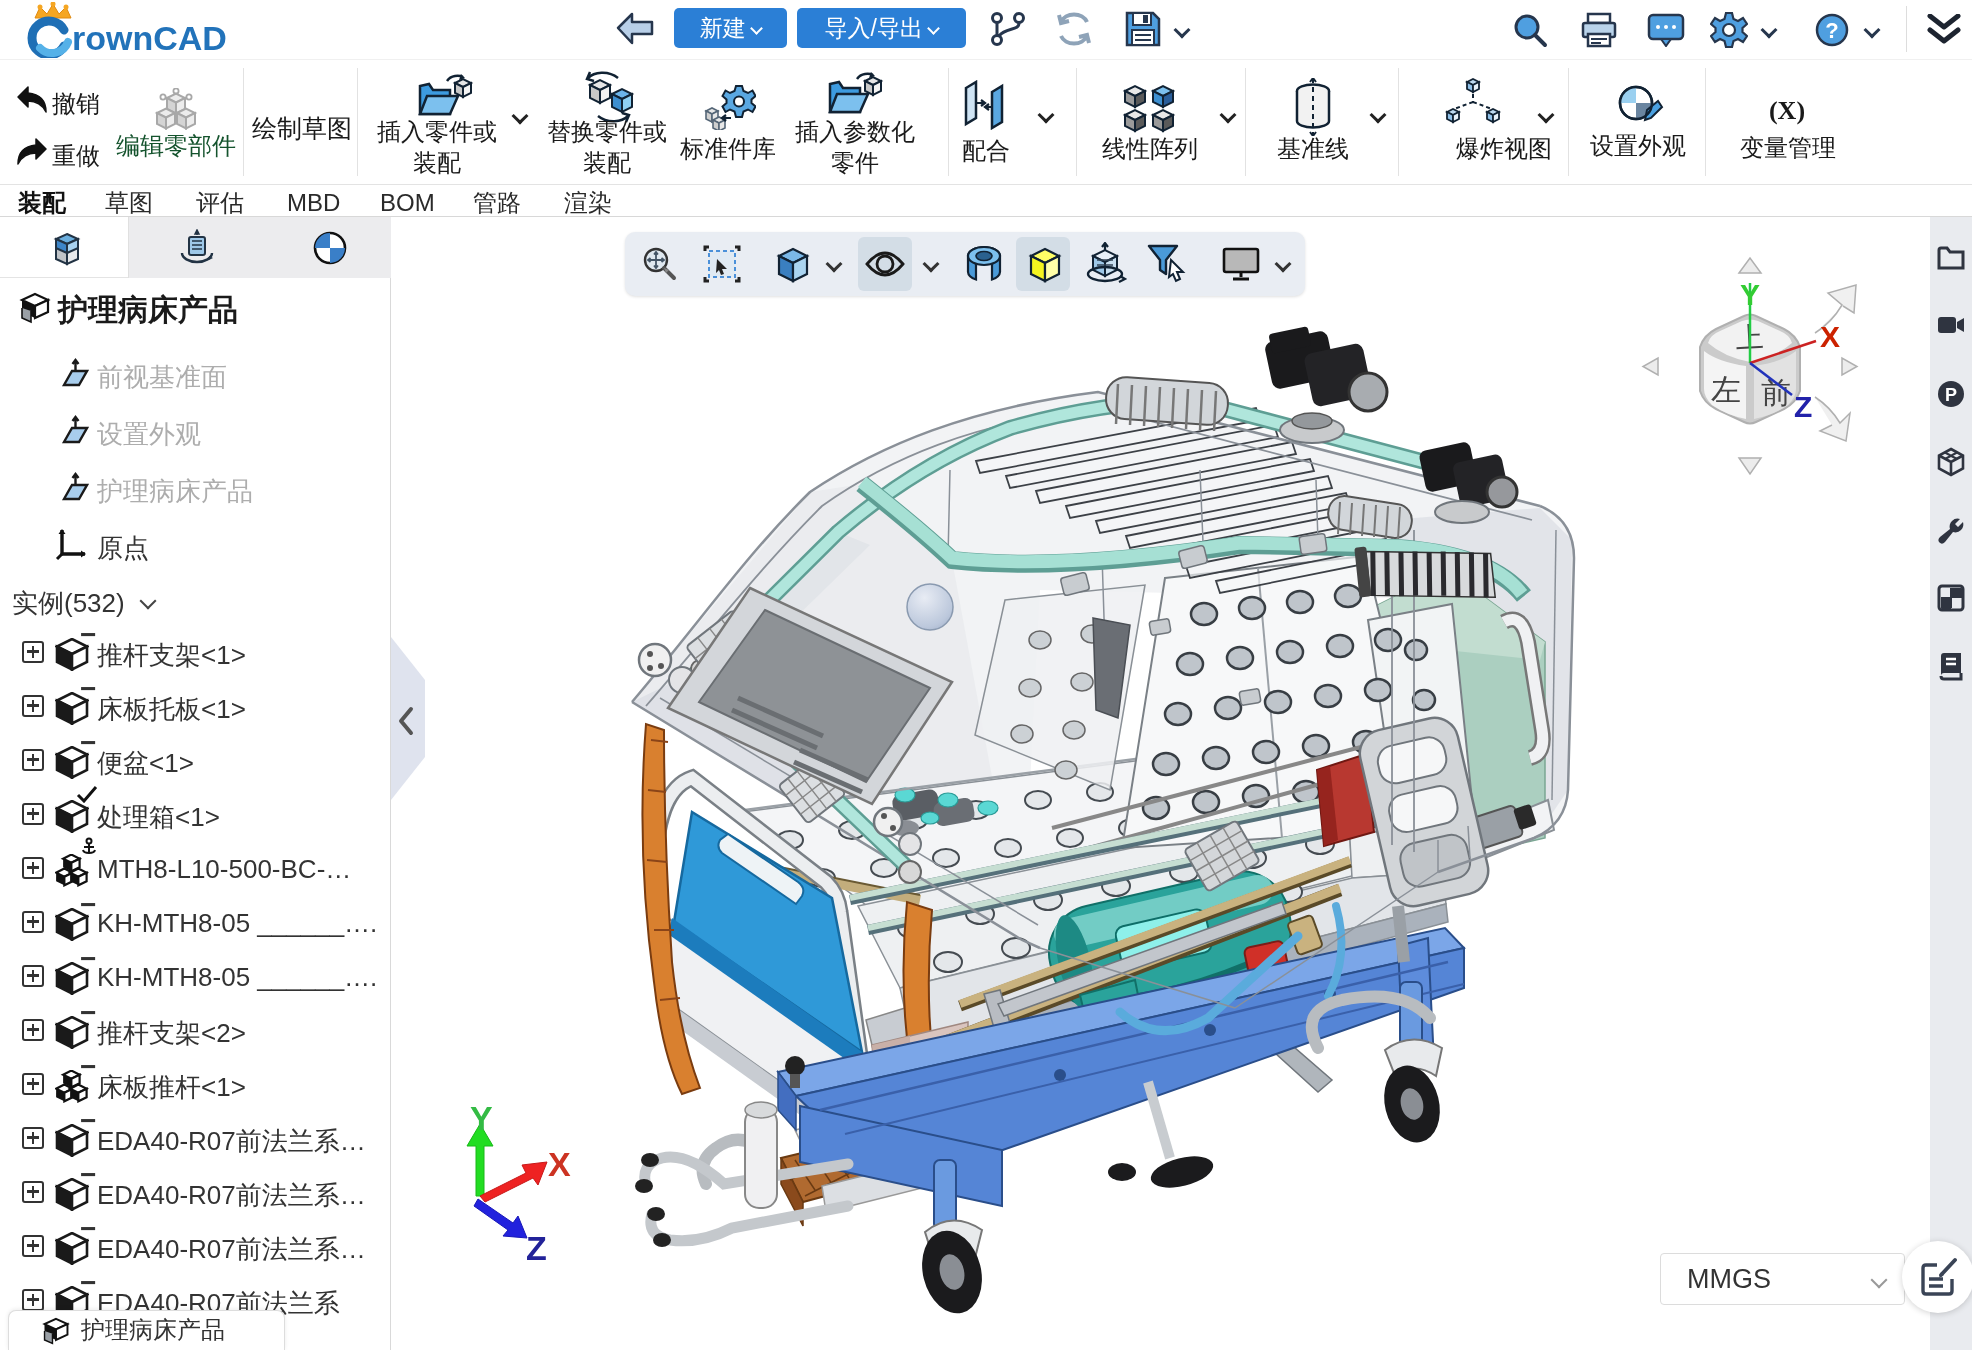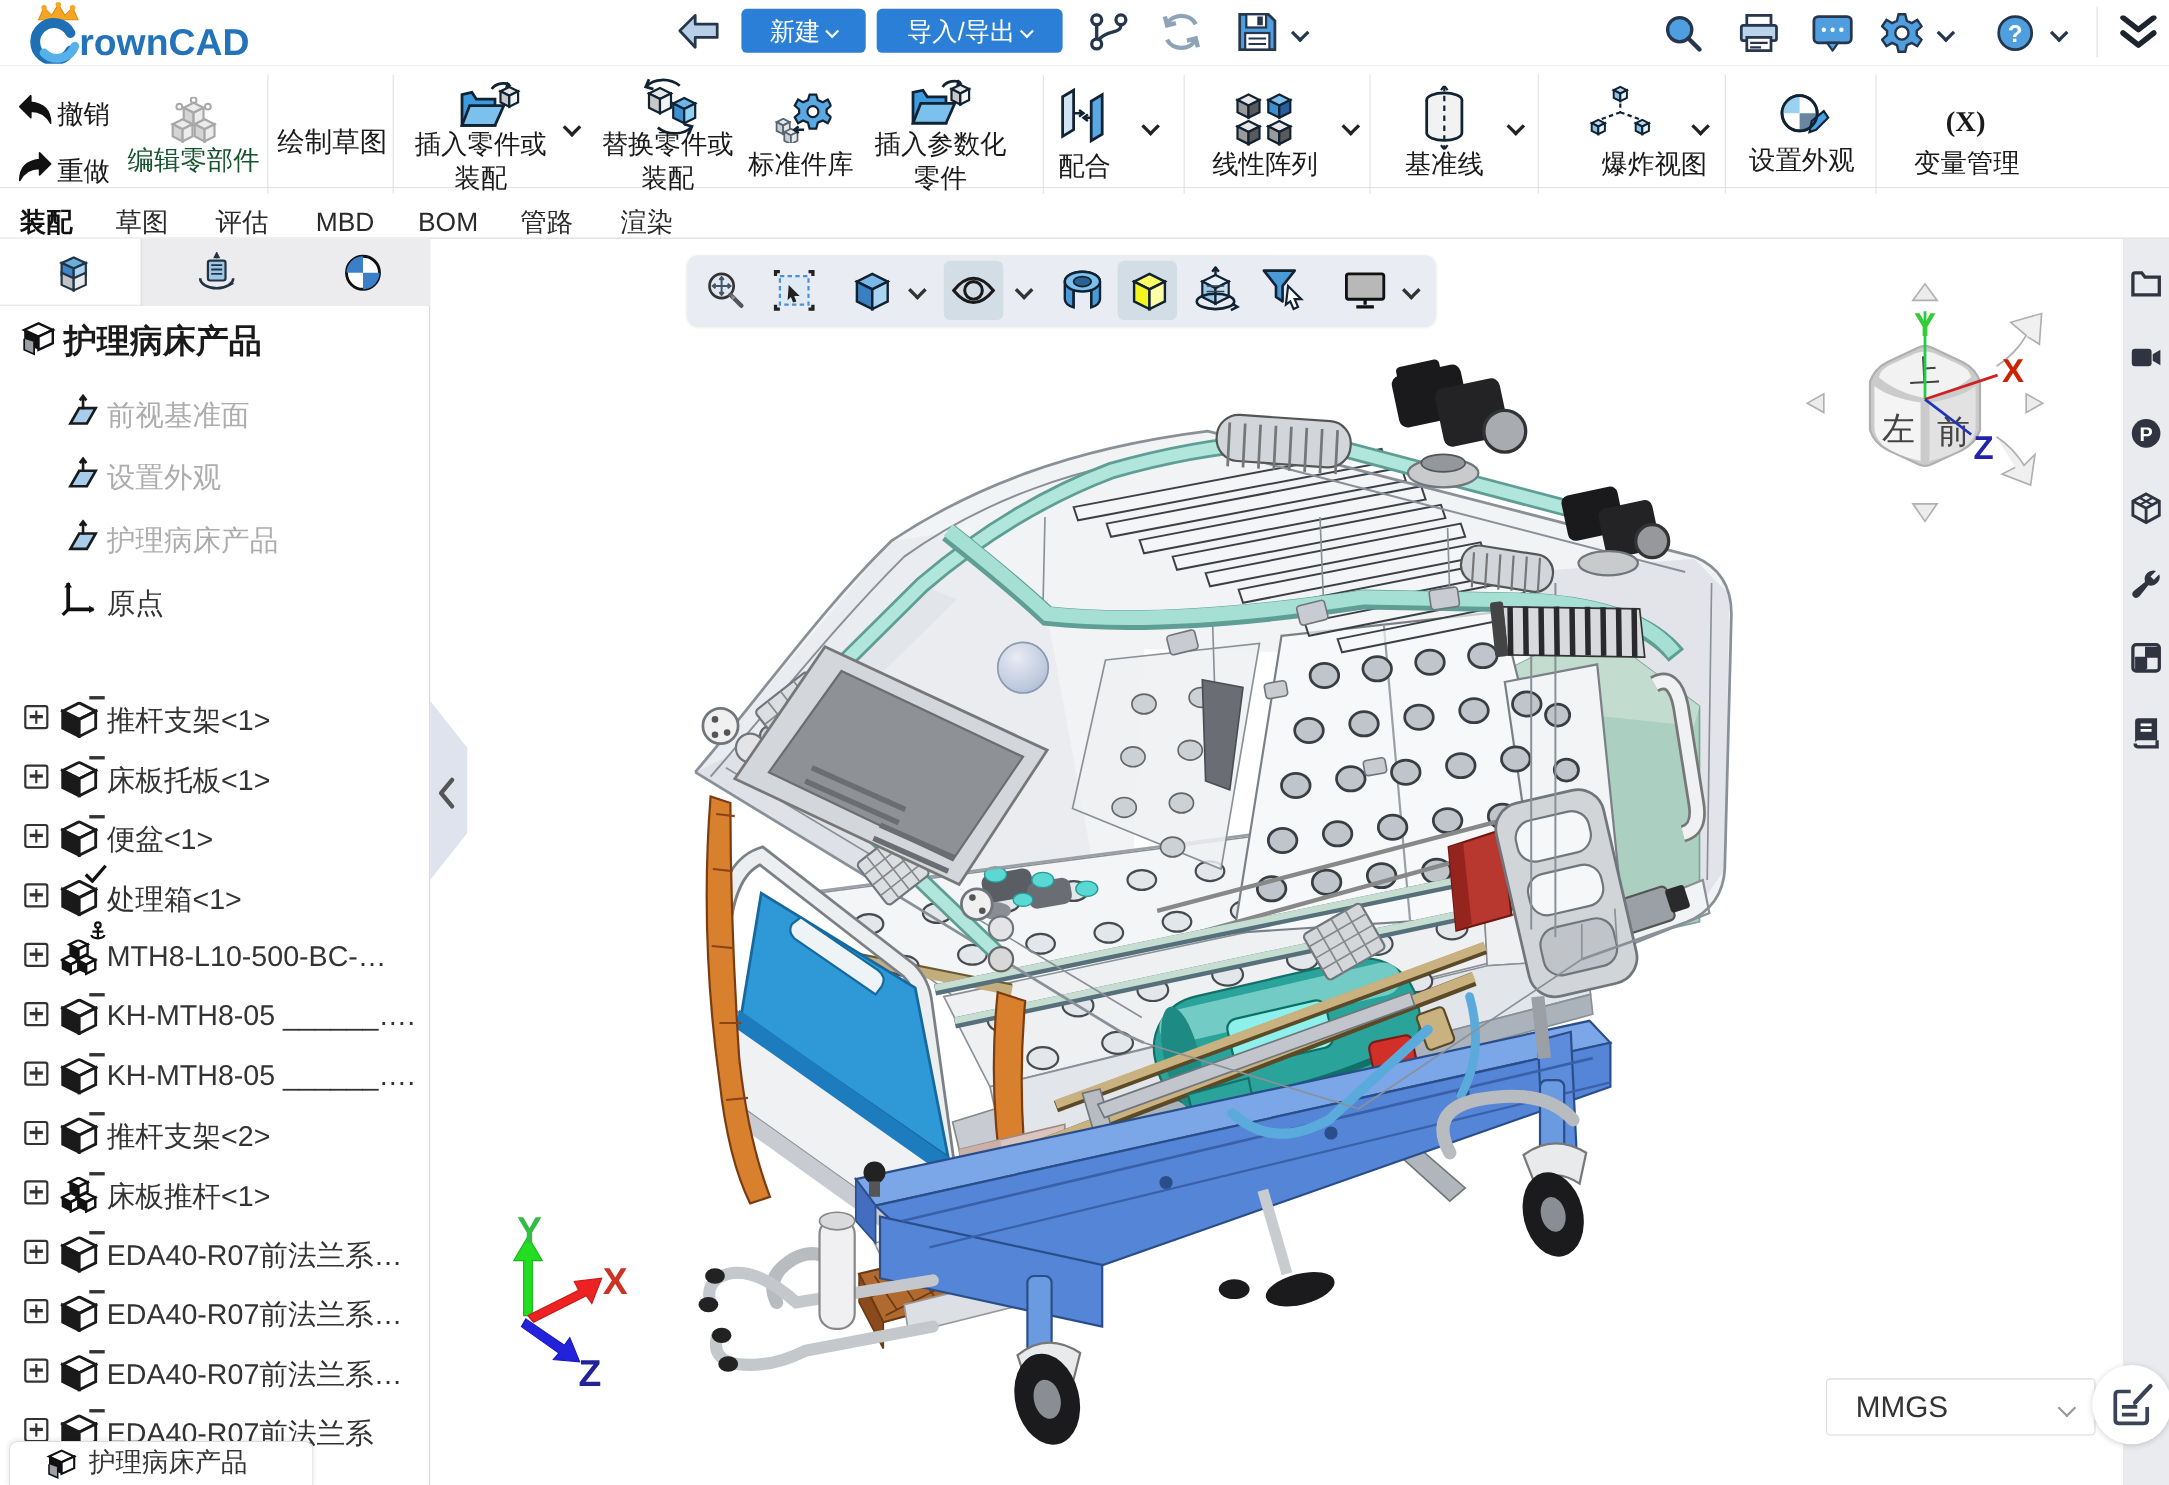--- a/index.html
+++ b/index.html
@@ -1,19 +1,19 @@
 <!DOCTYPE html>
 <html><head><meta charset="utf-8">
 <style>
 *{margin:0;padding:0;box-sizing:border-box}
 html,body{width:1972px;height:1350px;overflow:hidden;background:#fff;
 font-family:"Liberation Sans",sans-serif;-webkit-font-smoothing:antialiased}
 .abs{position:absolute}
 #topbar{position:absolute;left:0;top:0;width:1972px;height:59px;background:#fff}
-#ribbon{position:absolute;left:0;top:59px;width:1972px;height:112px;background:#fff;border-top:1px solid #f0f0f0;border-bottom:1px solid #e3e3e3}
+#ribbon{position:absolute;left:0;top:59px;width:1972px;height:126px;background:#fff;border-top:1px solid #f0f0f0;border-bottom:1px solid #e3e3e3}
 .rsep{position:absolute;top:8px;width:1px;height:108px;background:#e2e2e2}
 .rlab{position:absolute;font-size:24px;color:#1a1a1a;white-space:nowrap;text-align:center}
 .rlabg{color:#14532d}
 #tabrow{position:absolute;left:0;top:186px;width:1972px;height:31px;background:#fff;border-bottom:1px solid #d8d8d8}
 .tab{position:absolute;top:0;font-size:24px;color:#2a2a2a;line-height:34px}
 #lpanel{position:absolute;left:0;top:217px;width:391px;height:1133px;background:#fff;border-right:1px solid #d9d9d9}
 #ltabs{position:absolute;left:0;top:0;width:391px;height:61px;background:#fff;border-bottom:1px solid #e4e4e4}
 #ltabs .g{position:absolute;left:128px;top:0;width:263px;height:61px;background:#ececee;border-left:1px solid #e0e0e0}
 .trow{position:absolute;left:0;width:391px;height:54px;font-size:26px;color:#333;white-space:nowrap}
 .trow .txt{position:absolute;left:97px;top:13px}
@@ -332,20 +332,24 @@
         <use href="#iplane"></use>
       </svg>
       <span class="txt">护理病床产品</span>
     </div>
 <div class="trow" style="top:301px">
       <svg class="abs" style="left:55px;top:10px" width="34" height="34" viewBox="0 0 34 34">
         <use href="#iorigin"></use>
       </svg>
       <span class="txt">原点</span>
     </div>
+<div class="trow" style="top:356px">
+      <span class="txt" style="left:12px">实例(532)</span>
+      <span class="chev" style="position:absolute;left:142px;top:22px;border-color:#444;border-width:2.6px"></span>
+    </div>
 <div class="trow" style="top:408px">
       <span class="pm"></span>
       <svg class="abs" style="left:55px;top:13px" width="34" height="33" viewBox="0 0 34 33">
         <use href="#icube"></use>
       </svg>
       <span class="abs" style="left:80px;top:-6px;font-weight:bold;font-size:28px">−</span>
       <span class="txt">推杆支架&lt;1&gt;</span>
     </div>
 <div class="trow" style="top:462px">
       <span class="pm"></span>

